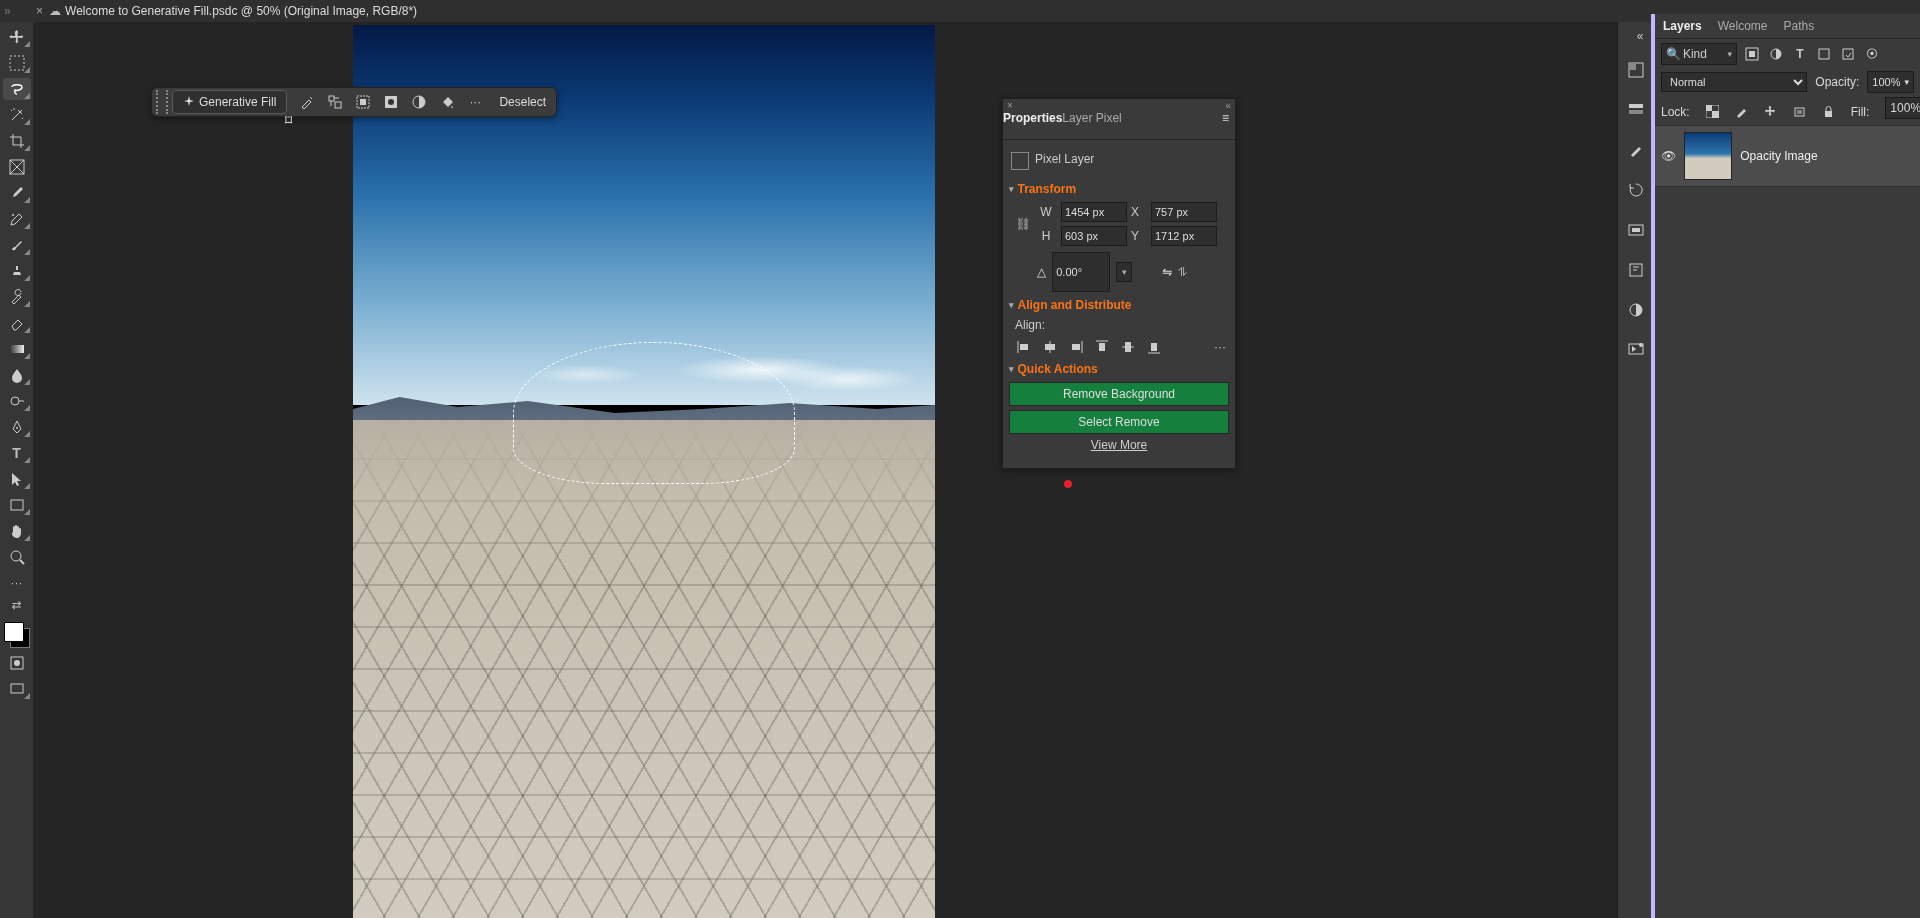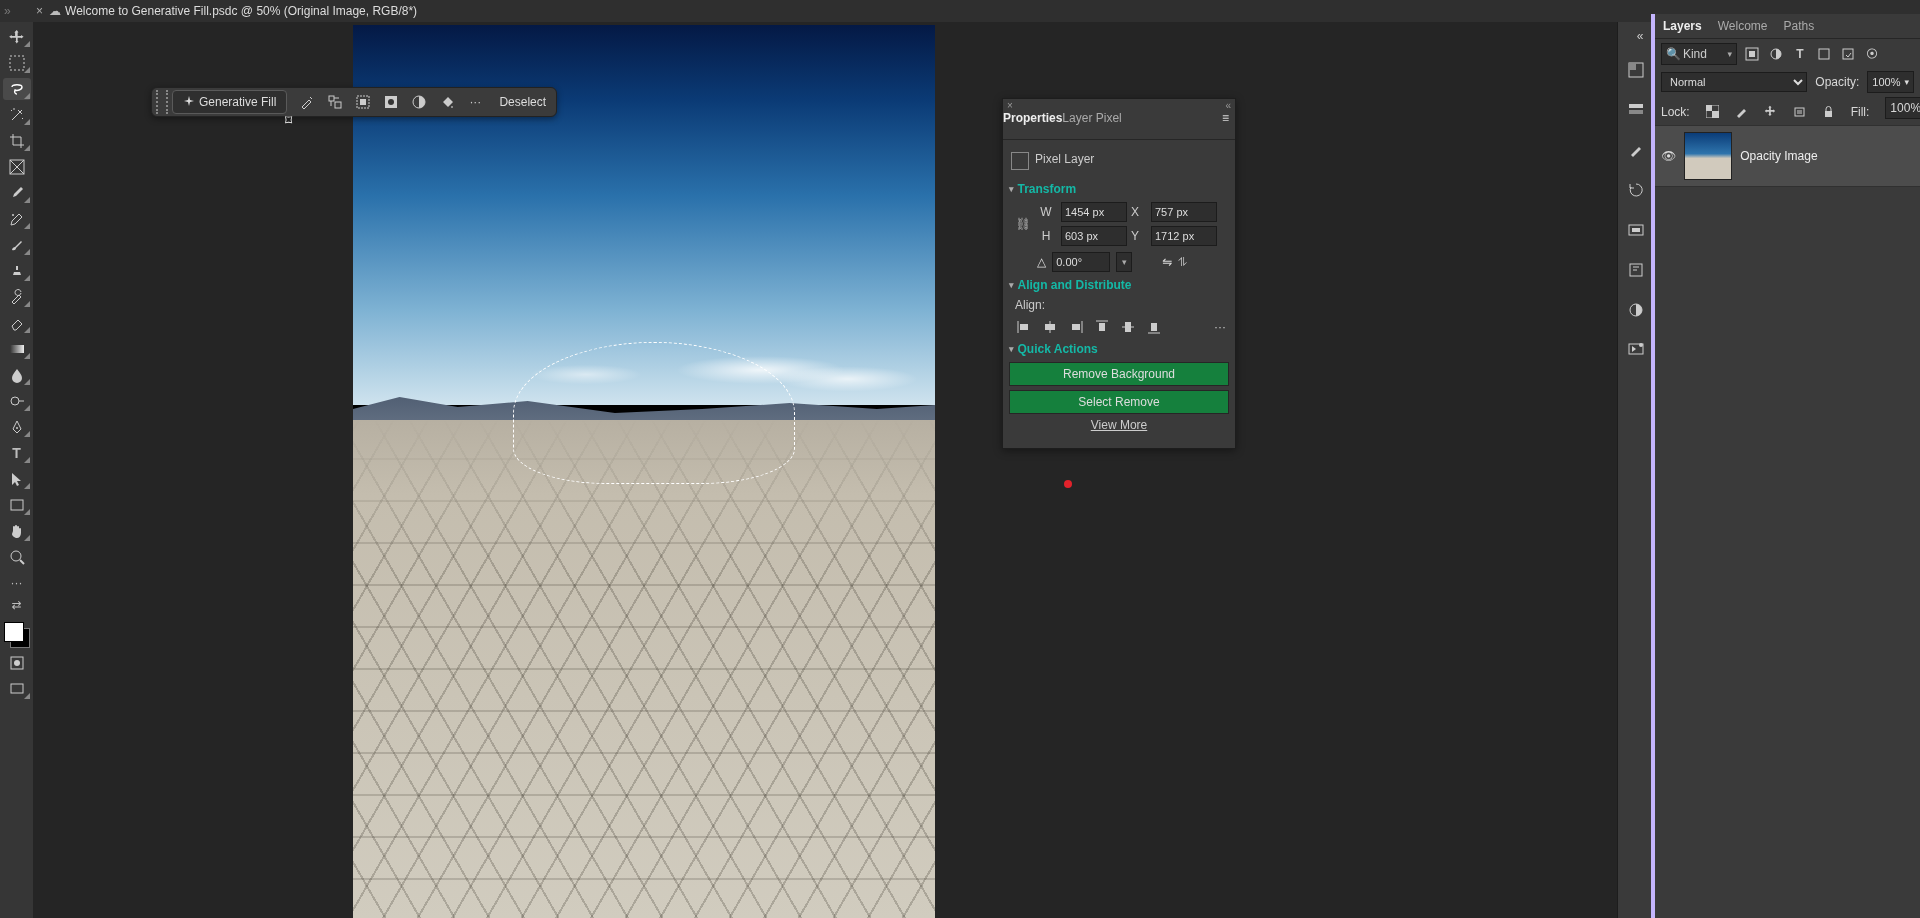--- a/index.html
+++ b/index.html
@@ -42,28 +42,28 @@
   
   .propPanel{position:absolute;top:98px;left:1002px;width:232px;background:#3a3a3a;border:1px solid #1d1d1d;box-shadow:0 2px 8px rgba(0,0,0,.4)}
   .propPanel .panHdr{height:12px;display:flex;justify-content:space-between;align-items:center;padding:0 4px;font-size:10px;color:#999}
   .propTabs{height:28px;display:flex;align-items:flex-start;border-bottom:1px solid #262626;}
   .propTabs .tab{color:#aaa}
   .propTabs .tab.act{color:#eee;font-weight:bold}
   .propBody{padding:6px 6px 16px}
   .rowHdr{display:flex;gap:6px;padding:6px 2px;color:#ccc}
   .rowHdr .icon{width:16px;height:16px;border:1px solid #888;display:inline-block}
   .section{margin-top:6px}
-  .secTitle{display:flex;align-items:center;gap:4px;color:#14b8a6;font-weight:bold;margin:6px 0}
+  .secTitle{display:flex;align-items:center;gap:4px;color:#f97316;font-weight:bold;margin:6px 0}
   .secTitle::before{content:"▾";font-size:9px;color:#aaa}
   .tfGrid{display:grid;grid-template-columns:16px 18px 58px 20px 58px;gap:4px 6px;align-items:center;margin-left:6px}
   .tfGrid .lab{color:#ccc;text-align:center}
   .tfGrid input{width:58px;height:18px;background:#2e2e2e;border:1px solid #1c1c1c;color:#ddd;font-size:11px;padding:0 3px}
   .link{grid-row:span 2;color:#bbb;text-align:center}
   .angleRow{display:flex;align-items:center;gap:6px;margin:6px 0 0 28px}
-  .angleRow input{width:50px;height:18px;background:#2e2e2e;border:1px solid #1c1c1c;color:#ddd;font-size:11px;padding:0 3px}
+  .angleRow input{width:50px;height:18px;background:#2e2e2e;border:1px solid #1c1c1c;color:#ddd;font-size:11px;padding:10px 3px}
   .angleRow .dd{width:14px;height:18px;background:#2e2e2e;border:1px solid #1c1c1c;display:flex;align-items:center;justify-content:center;color:#aaa;font-size:9px}
   .alignRow{display:flex;gap:8px;margin:6px 0 0 6px}
   .alignRow .aic{width:18px;height:18px;color:#ccc;display:flex;align-items:center;justify-content:center}
   .qa .btn{display:flex;align-items:center;justify-content:center;height:22px;background:#15803d;border:1px solid #262626;margin:4px 0;color:#ddd}
   .qa .view{color:#ccc;text-decoration:underline;text-align:center;margin-top:4px}
   .redDot{position:absolute;width:8px;height:8px;background:#e2222b;border-radius:50%;left:1064px;top:480px}
   
   .layersPanel{position:absolute;right:0;top:14px;width:265px;bottom:0;background:#3a3a3a;border-left:4px solid #c4b5fd}
   .layersTabs{height:24px;display:flex;align-items:center;gap:16px;padding-left:8px;border-bottom:1px solid #262626}
   .layersTabs .tab{color:#aaa}

